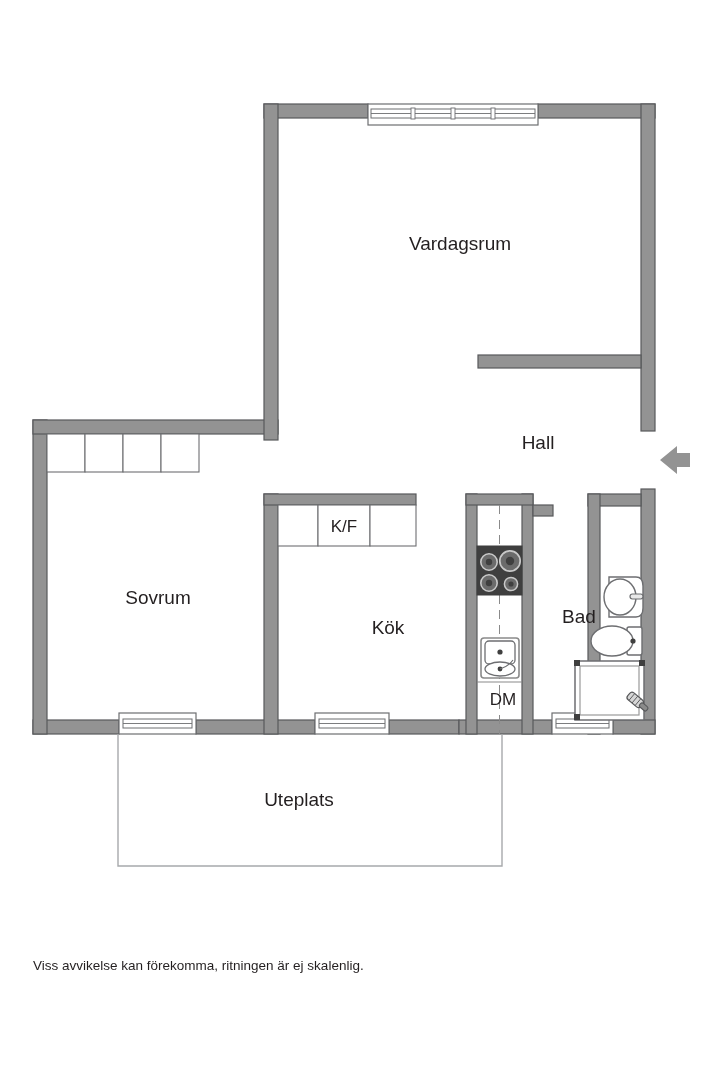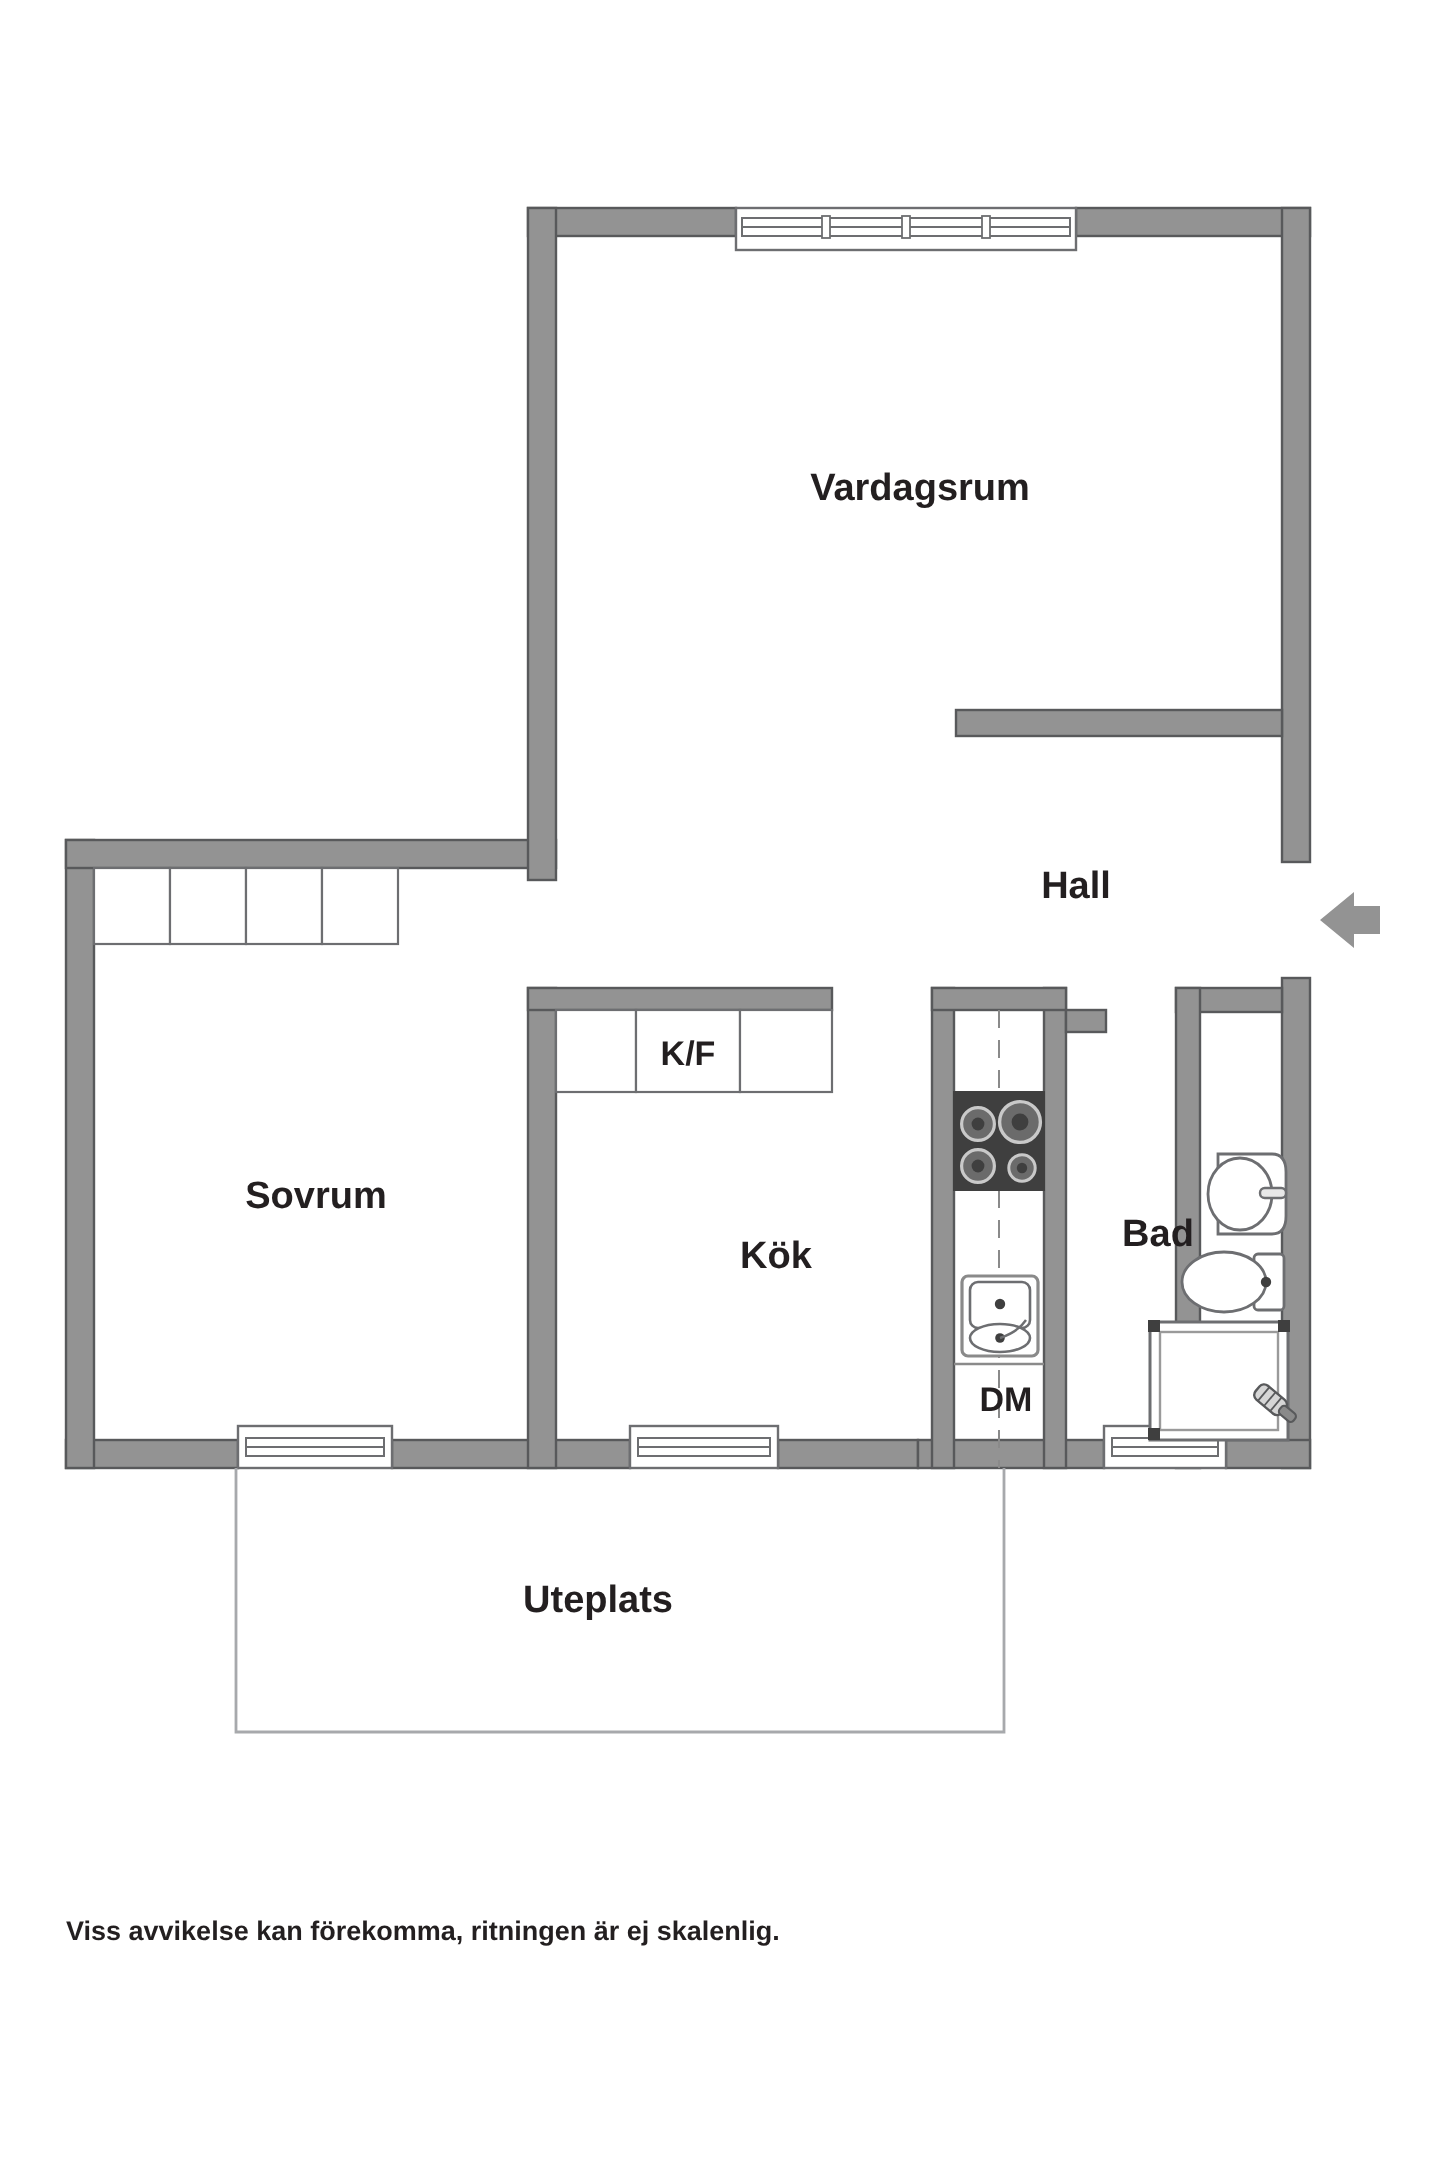--- a/index.html
+++ b/index.html
@@ -12,21 +12,20 @@
     height: 1080px;
     font-family: "Liberation Sans", sans-serif;
     position: relative;
     overflow: hidden;
   }
   #plan-root {
     position: absolute;
     left: 0; top: 0;
     width: 720px;
     height: 1080px;
-    font-weight: bold;
   }
   svg#floorplan {
     display: block;
     width: 720px;
     height: 1080px;
   }
   .room-label {
     font-family: "Liberation Sans", sans-serif;
     fill: #231f20;
     text-anchor: middle;

